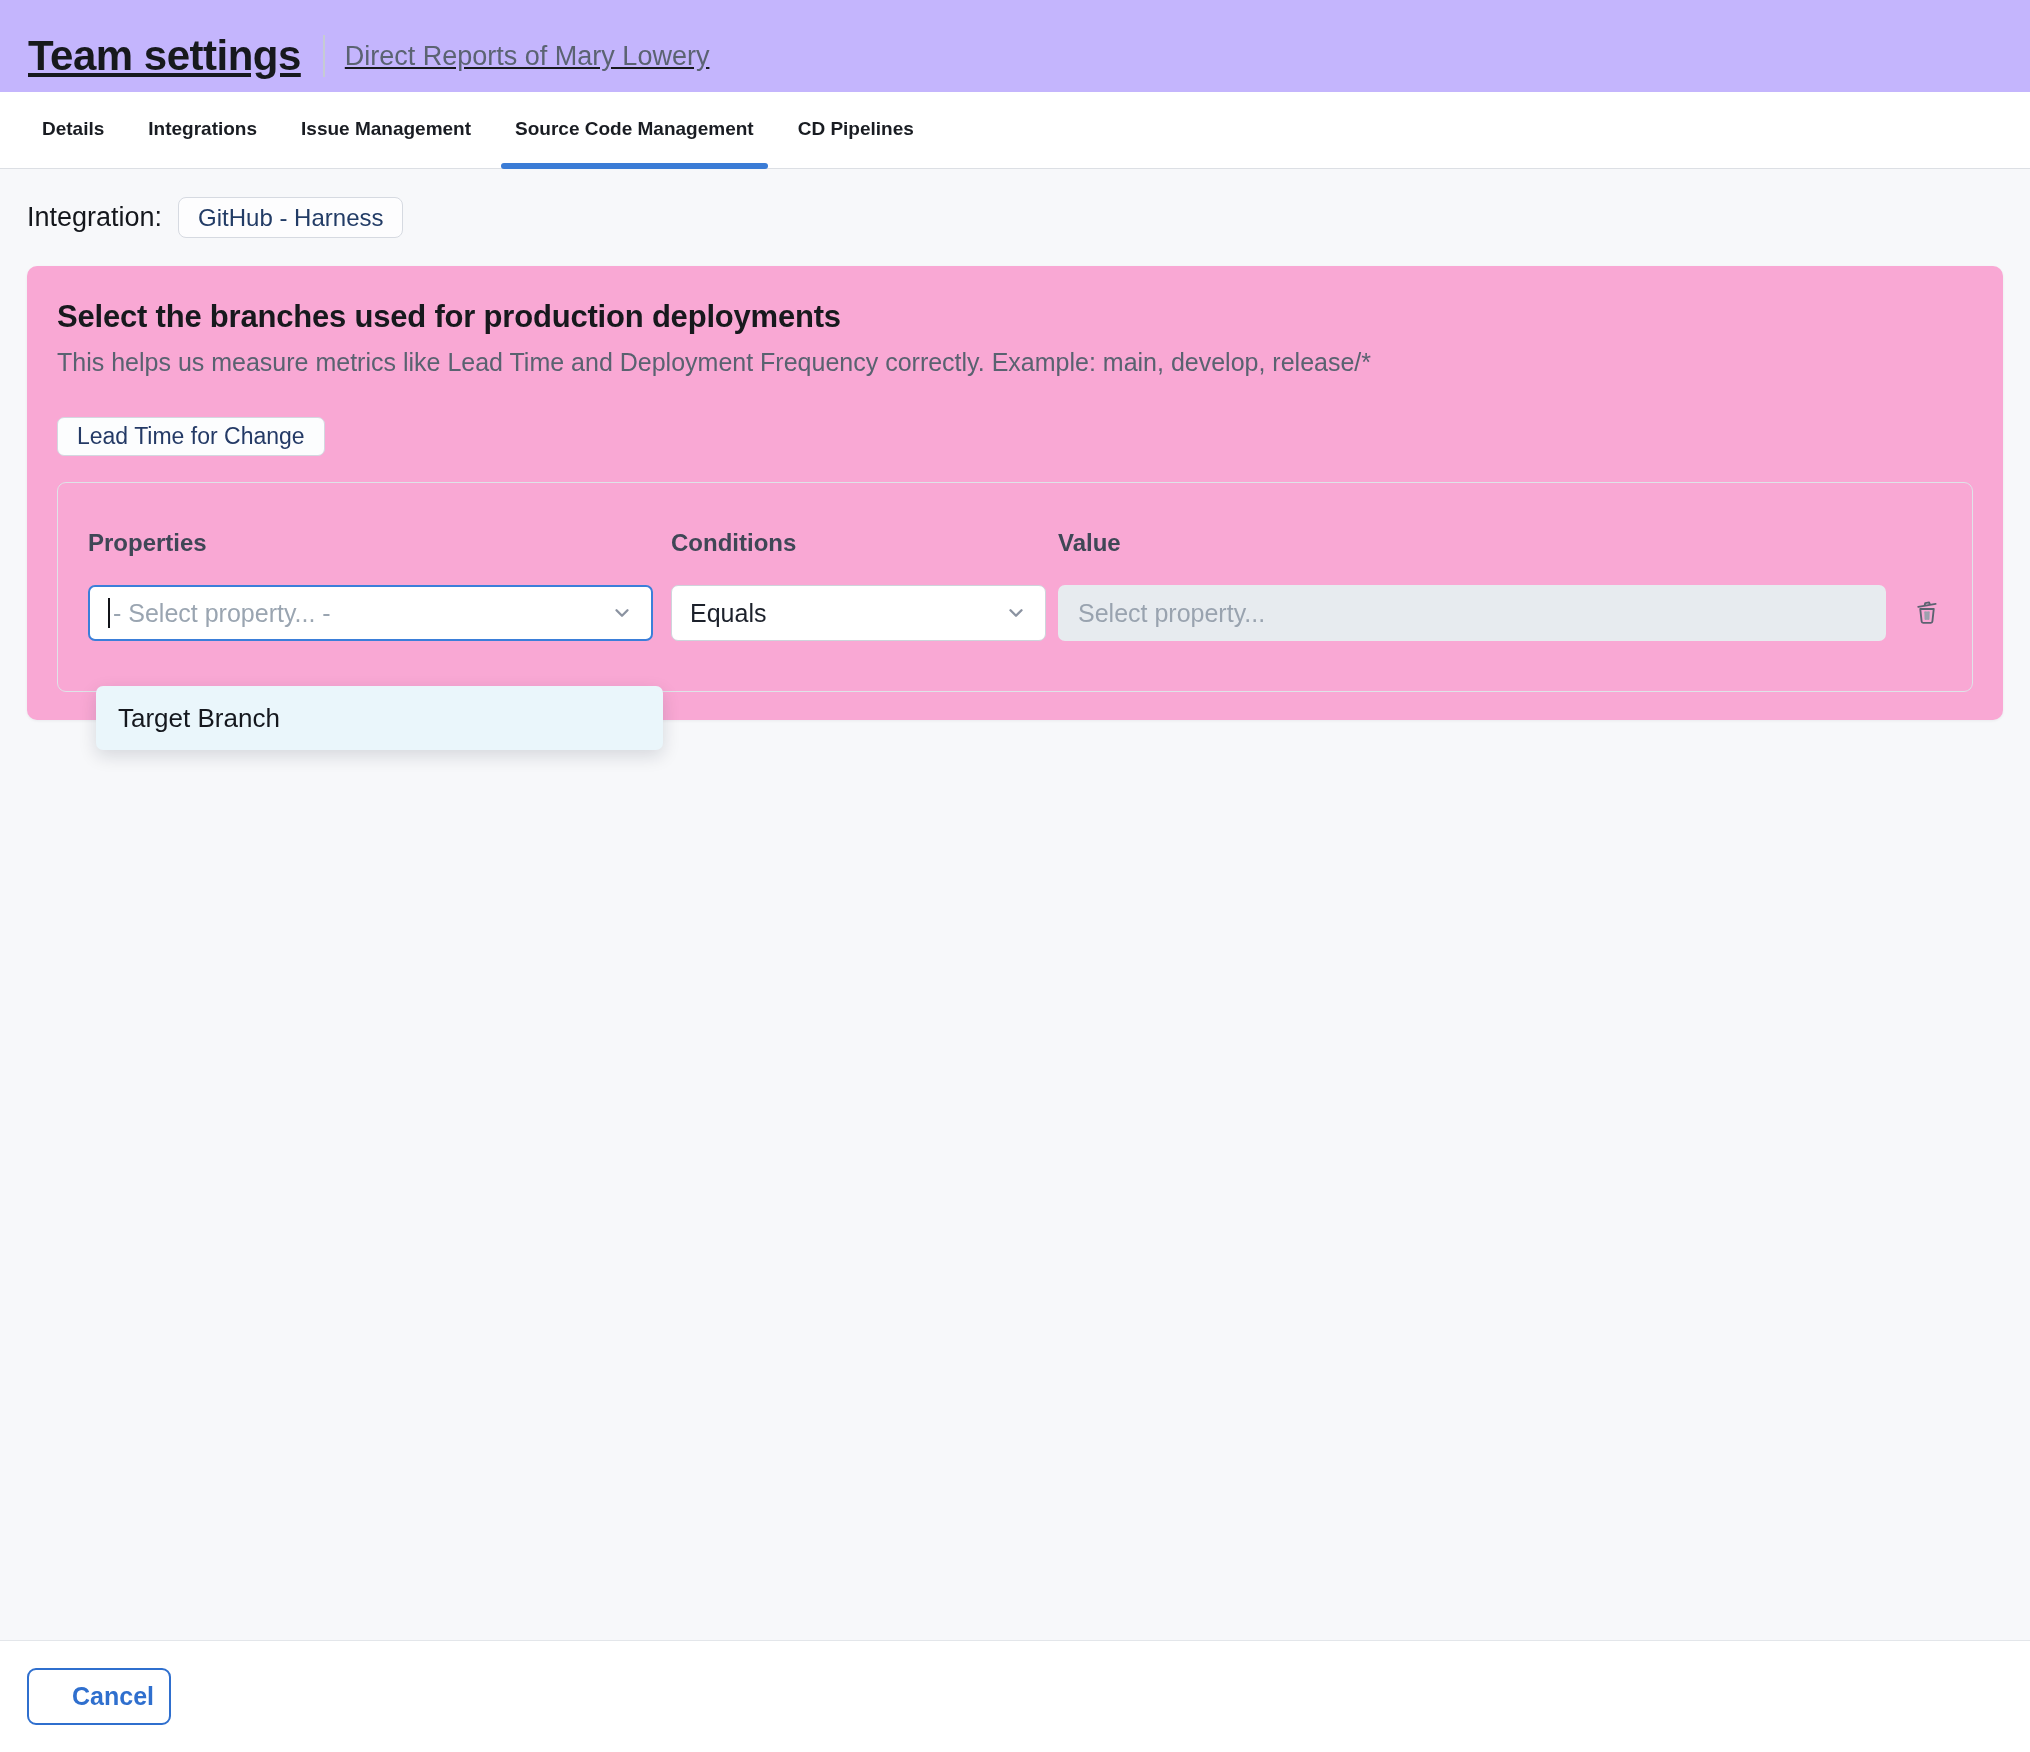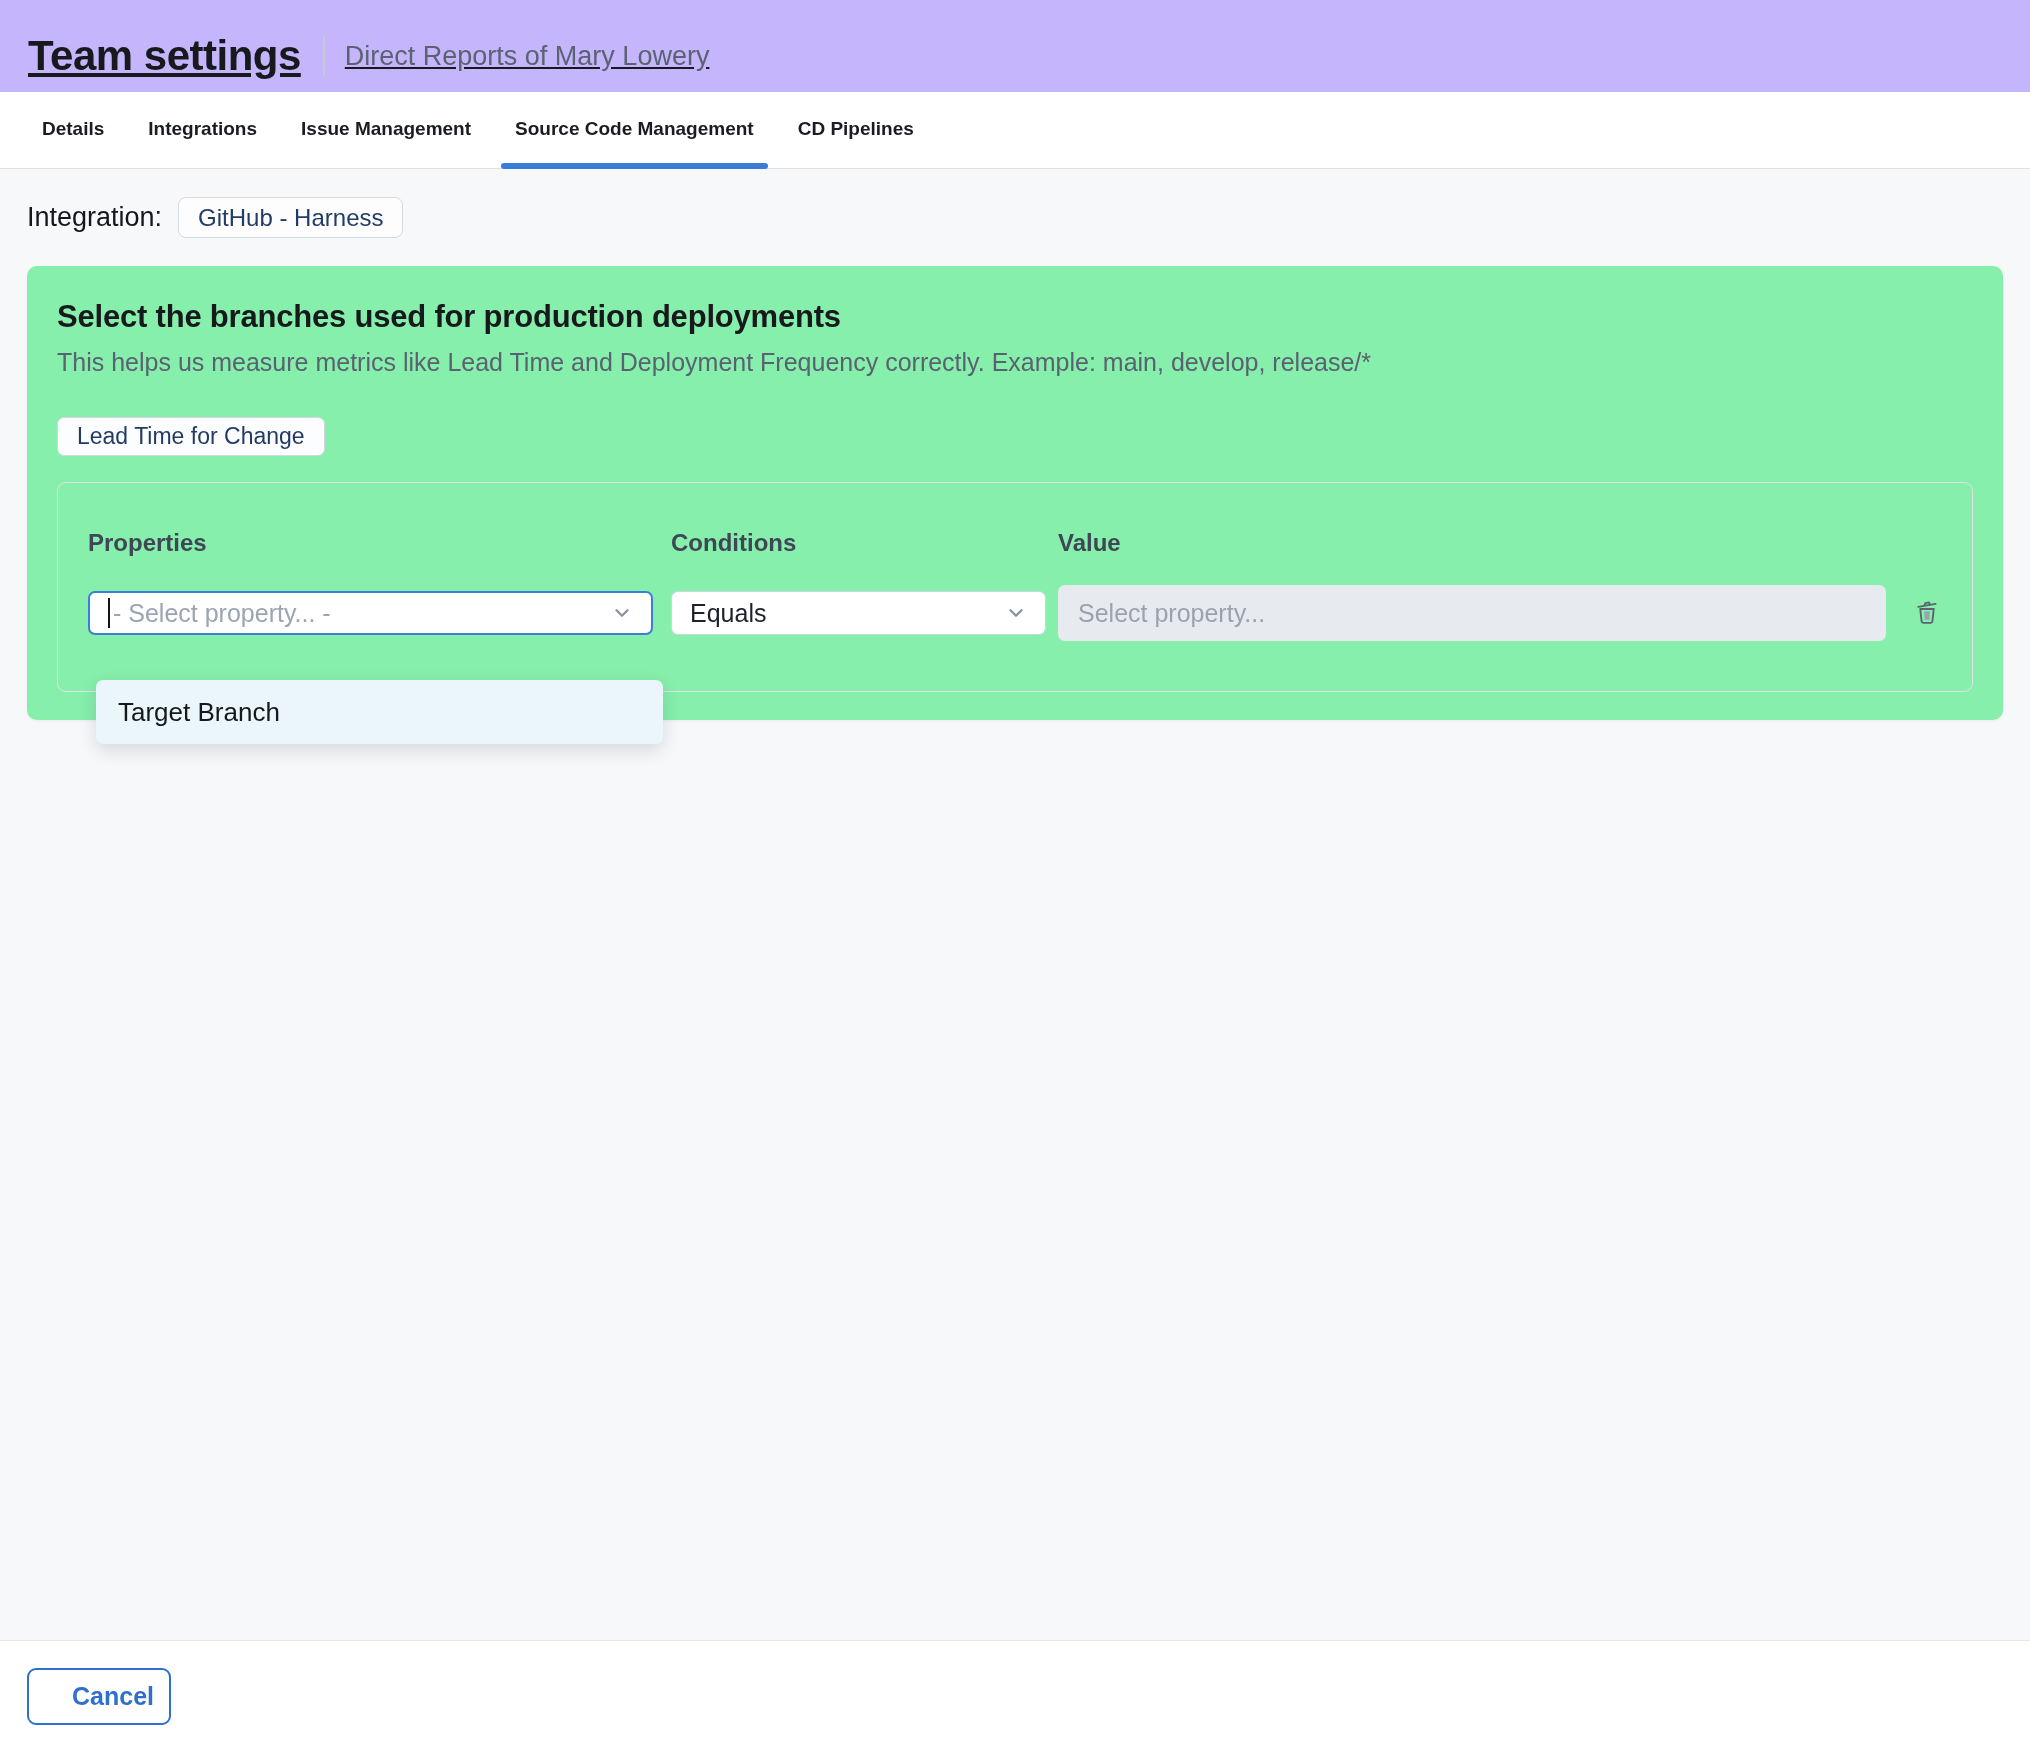--- a/index.html
+++ b/index.html
@@ -93,21 +93,21 @@
     border-radius: 8px;
     background: #fdfdfe;
     color: #223c66;
     font-size: 24px;
     cursor: pointer;
   }
 
   
   .card {
     margin-top: 28px;
-    background: #86efac;
+    background: #f9a8d4;
     border-radius: 10px;
     box-shadow: 0 1px 3px rgba(16,24,40,0.06);
     padding: 33px 30px 28px 30px;
   }
   .card-title {
     font-size: 31px;
     font-weight: 700;
     color: #17191d;
     letter-spacing: -0.2px;
   }
@@ -151,21 +151,21 @@
 
   .rule-controls {
     display: flex;
     align-items: center;
     margin-top: 28px;
   }
 
   .select-wrap { position: relative; }
 
   .select-box {
-    height: 44px;
+    height: 56px;
     background: #ffffff;
     border: 1px solid #ced4db;
     border-radius: 7px;
     display: flex;
     align-items: center;
     padding: 0 18px;
     cursor: pointer;
   }
   .select-box.focused {
     border: 2px solid #3b7fd9;

